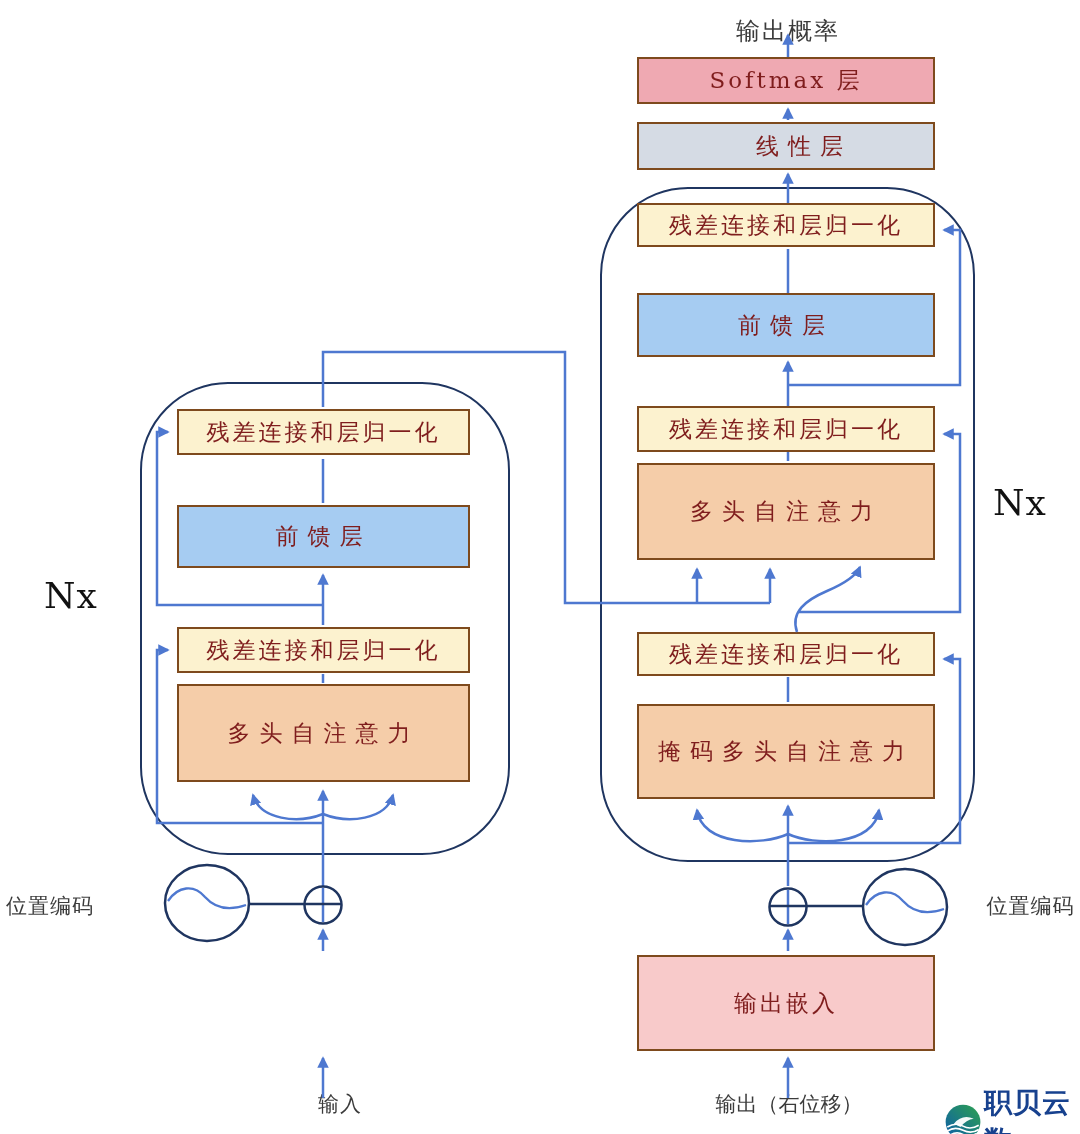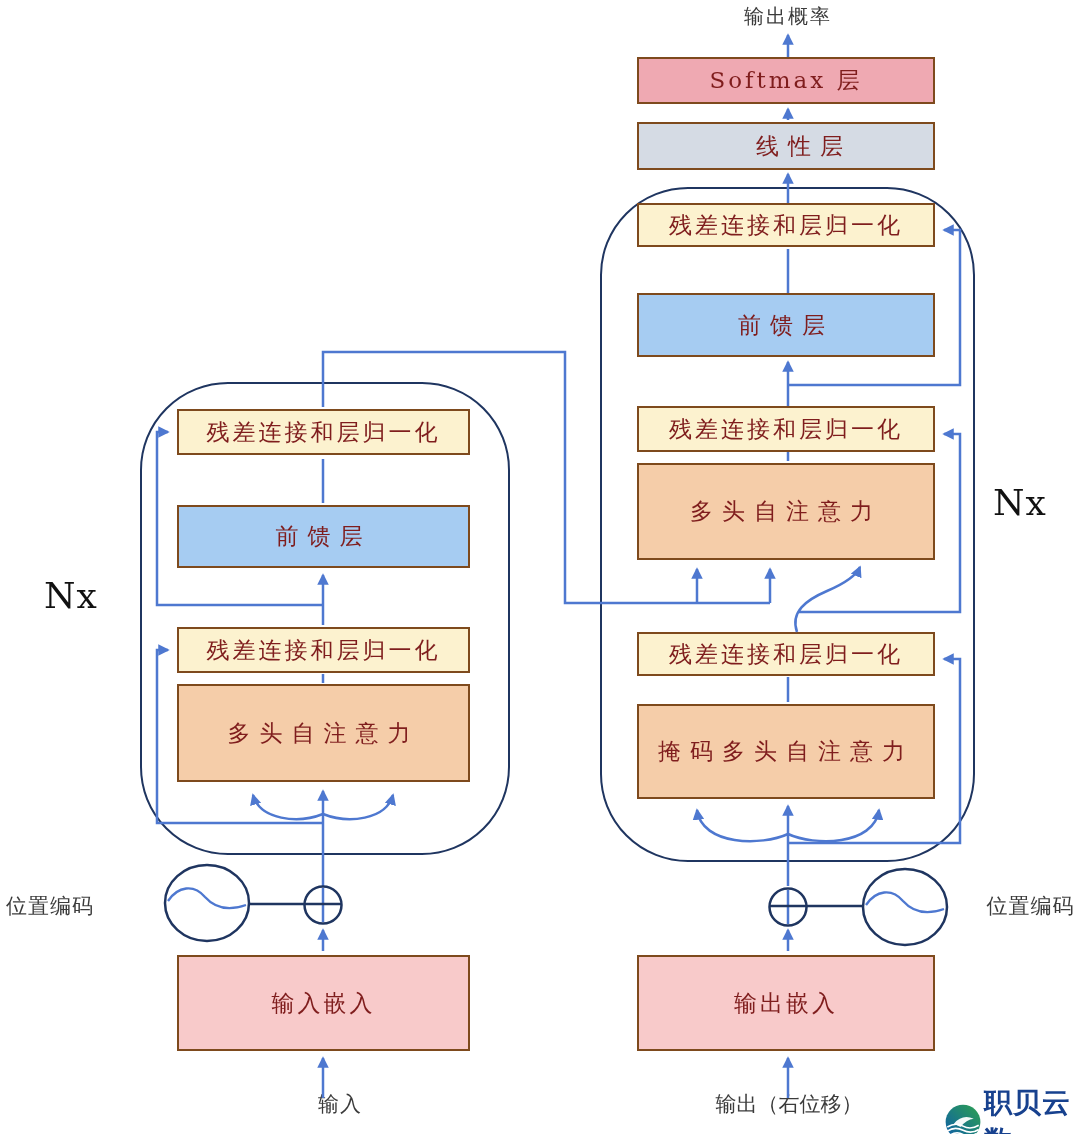--- a/index.html
+++ b/index.html
@@ -23,40 +23,39 @@
   .logo-text{font-family:"DejaVu Sans",sans-serif;font-weight:700;font-size:28px;color:#17418e;letter-spacing:1px;margin-left:2px;}
 </style>
 </head>
 <body>
 
 <div id="canvas">
 
   <div class="container-frame" style="left:140px;top:382px;width:370px;height:473px;"></div>
   <div class="container-frame" style="left:600px;top:187px;width:375px;height:675px;"></div>
 
-  <div class="lbl" style="left:688px;top:3px;width:200px;font-size:20px;">输出概率</div>
+  <div class="lbl" style="left:688px;top:15px;width:200px;font-size:24px;">输出概率</div>
   <div class="box fill-pink" style="left:637px;top:57px;width:298px;height:47px;">Softmax 层</div>
   <div class="box fill-gray ls-wide" style="left:637px;top:122px;width:298px;height:48px;">线性层</div>
 
   <div class="box fill-yellow" style="left:637px;top:203px;width:298px;height:44px;">残差连接和层归一化</div>
   <div class="box fill-blue ls-wide" style="left:637px;top:293px;width:298px;height:64px;">前馈层</div>
   <div class="box fill-yellow" style="left:637px;top:406px;width:298px;height:46px;">残差连接和层归一化</div>
   <div class="box fill-orange ls-wide" style="left:637px;top:463px;width:298px;height:97px;">多头自注意力</div>
   <div class="box fill-yellow" style="left:637px;top:632px;width:298px;height:44px;">残差连接和层归一化</div>
   <div class="box fill-orange ls-wide" style="left:637px;top:704px;width:298px;height:95px;">掩码多头自注意力</div>
   <div class="box fill-lpink" style="left:637px;top:955px;width:298px;height:96px;">输出嵌入</div>
   <div class="nx" style="left:993px;top:482px;">Nx</div>
   <div class="lbl" style="left:981px;top:892px;width:99px;letter-spacing:1px;">位置编码</div>
   <div class="lbl" style="left:663px;top:1090px;width:252px;letter-spacing:0px;">输出（右位移）</div>
 
   <div class="box fill-yellow" style="left:177px;top:409px;width:293px;height:46px;">残差连接和层归一化</div>
   <div class="box fill-blue ls-wide" style="left:177px;top:505px;width:293px;height:63px;">前馈层</div>
   <div class="box fill-yellow" style="left:177px;top:627px;width:293px;height:46px;">残差连接和层归一化</div>
   <div class="box fill-orange ls-wide" style="left:177px;top:684px;width:293px;height:98px;">多头自注意力</div>
-  <div class="box fill-lpink" style="left:177px;top:955px;width:293px;height:96px;">输入嵌入</div>
   <div class="nx" style="left:44px;top:575px;">Nx</div>
   <div class="lbl" style="left:0px;top:892px;width:100px;letter-spacing:1px;">位置编码</div>
   <div class="lbl" style="left:290px;top:1090px;width:100px;letter-spacing:1px;">输入</div>
 
   <svg id="lines" width="1080" height="1134" viewBox="0 0 1080 1134">
     <defs>
       <marker id="ah" viewBox="0 0 10 10" refX="8.5" refY="5" markerWidth="4.6" markerHeight="4.6" orient="auto">
         <path d="M0,0 L10,5 L0,10 z" fill="#4e78d0"></path>
       </marker>
       <linearGradient id="lg" x1="0" y1="1" x2="1" y2="0">

